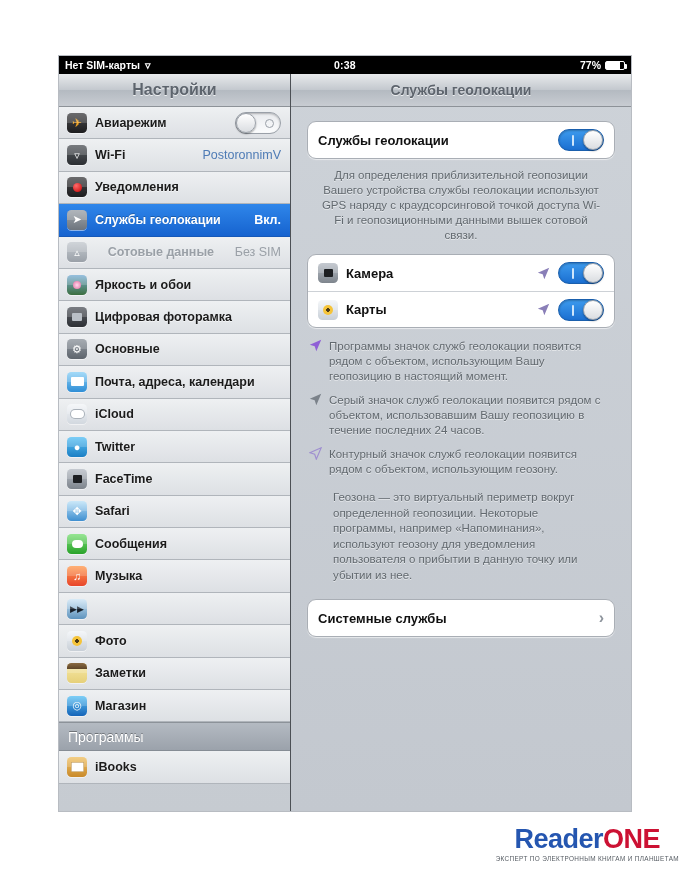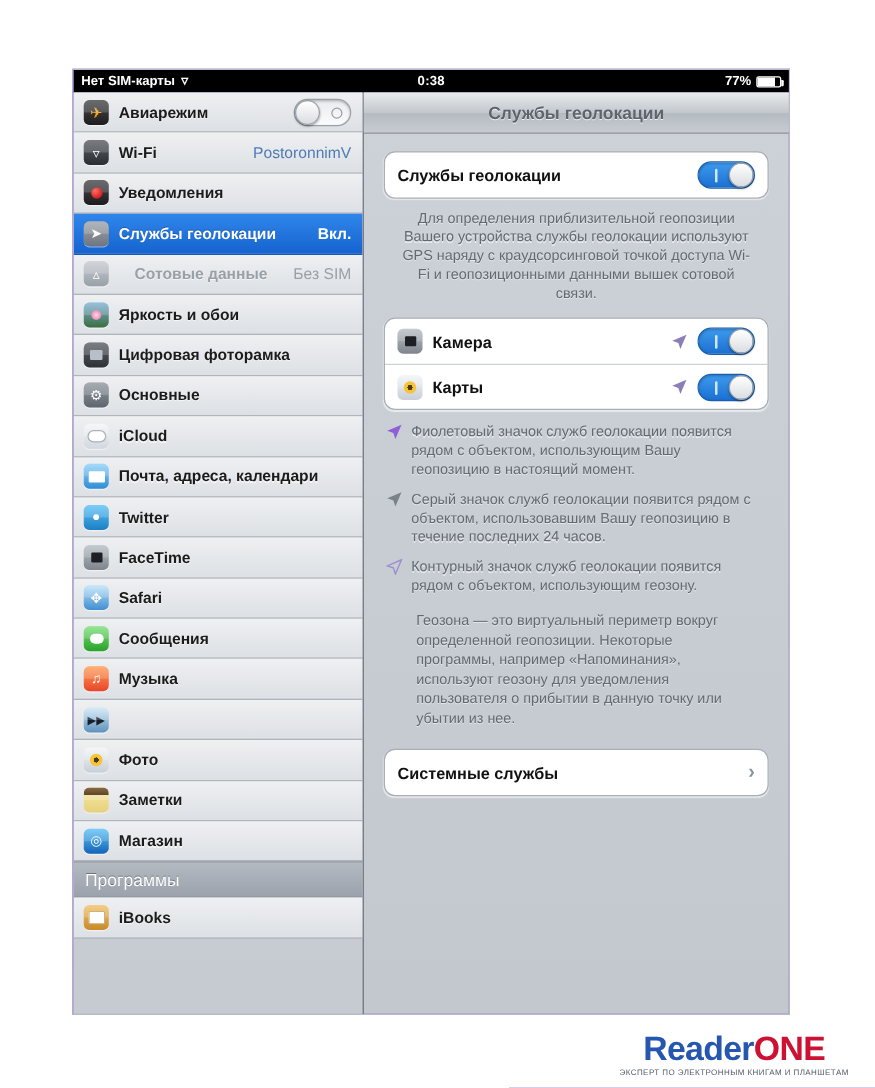--- a/index.html
+++ b/index.html
@@ -200,20 +200,21 @@
       <span>77%</span>
       <span class="battery">
           <i></i>
         </span>
     </div>
   </div>
 
   <div class="body">
 
     <div class="sidebar">
+      <div class="nav-title">Настройки</div>
       <div class="nav-scroll">
 
         <div class="row">
           <span class="ic ic-airplane">✈</span>
           <span class="row-label">Авиарежим</span>
           <span class="toggle off">
             <span class="ring"></span>
               <span class="knob"></span>
           </span>
         </div>
@@ -256,31 +257,31 @@
             </span>
           <span class="row-label">Цифровая фоторамка</span>
         </div>
 
         <div class="row">
           <span class="ic ic-general">⚙</span>
           <span class="row-label">Основные</span>
         </div>
 
         <div class="row">
+          <span class="ic ic-mail">
+              <i></i>
+            </span>
+          <span class="row-label">Почта, адреса, календари</span>
+        </div>
+
+        <div class="row">
           <span class="ic ic-icloud">
               <i></i>
             </span>
           <span class="row-label">iCloud</span>
-        </div>
-
-        <div class="row">
-          <span class="ic ic-mail">
-              <i></i>
-            </span>
-          <span class="row-label">Почта, адреса, календари</span>
         </div>
 
         <div class="row">
           <span class="ic ic-twitter">●</span>
           <span class="row-label">Twitter</span>
         </div>
 
         <div class="row">
           <span class="ic ic-facetime">
               <i></i>
@@ -382,21 +383,21 @@
                 <span class="knob"></span>
             </span>
           </div>
         </div>
 
         <div class="bullets">
           <div class="bullet">
             <svg class="arrow-ind" viewBox="0 0 16 16">
               <path d="M15 1 L1 7 L7 9 L9 15 Z" fill="#8f5fd6"></path>
             </svg>
-            <span class="btxt">Фиолетовый значок служб геолокации появится рядом с объектом, использующим Вашу геопозицию в настоящий момент.</span>
+            <span class="btxt">Программы значок служб геолокации появится рядом с объектом, использующим Вашу геопозицию в настоящий момент.</span>
           </div>
           <div class="bullet">
             <svg class="arrow-ind" viewBox="0 0 16 16">
               <path d="M15 1 L1 7 L7 9 L9 15 Z" fill="#7b828a"></path>
             </svg>
             <span class="btxt">Серый значок служб геолокации появится рядом с объектом, использовавшим Вашу геопозицию в течение последних 24 часов.</span>
           </div>
           <div class="bullet">
             <svg class="arrow-ind" viewBox="0 0 16 16">
               <path d="M15 1 L1 7 L7 9 L9 15 Z" fill="none" stroke="#9f8ed0" stroke-width="1.4"></path>

